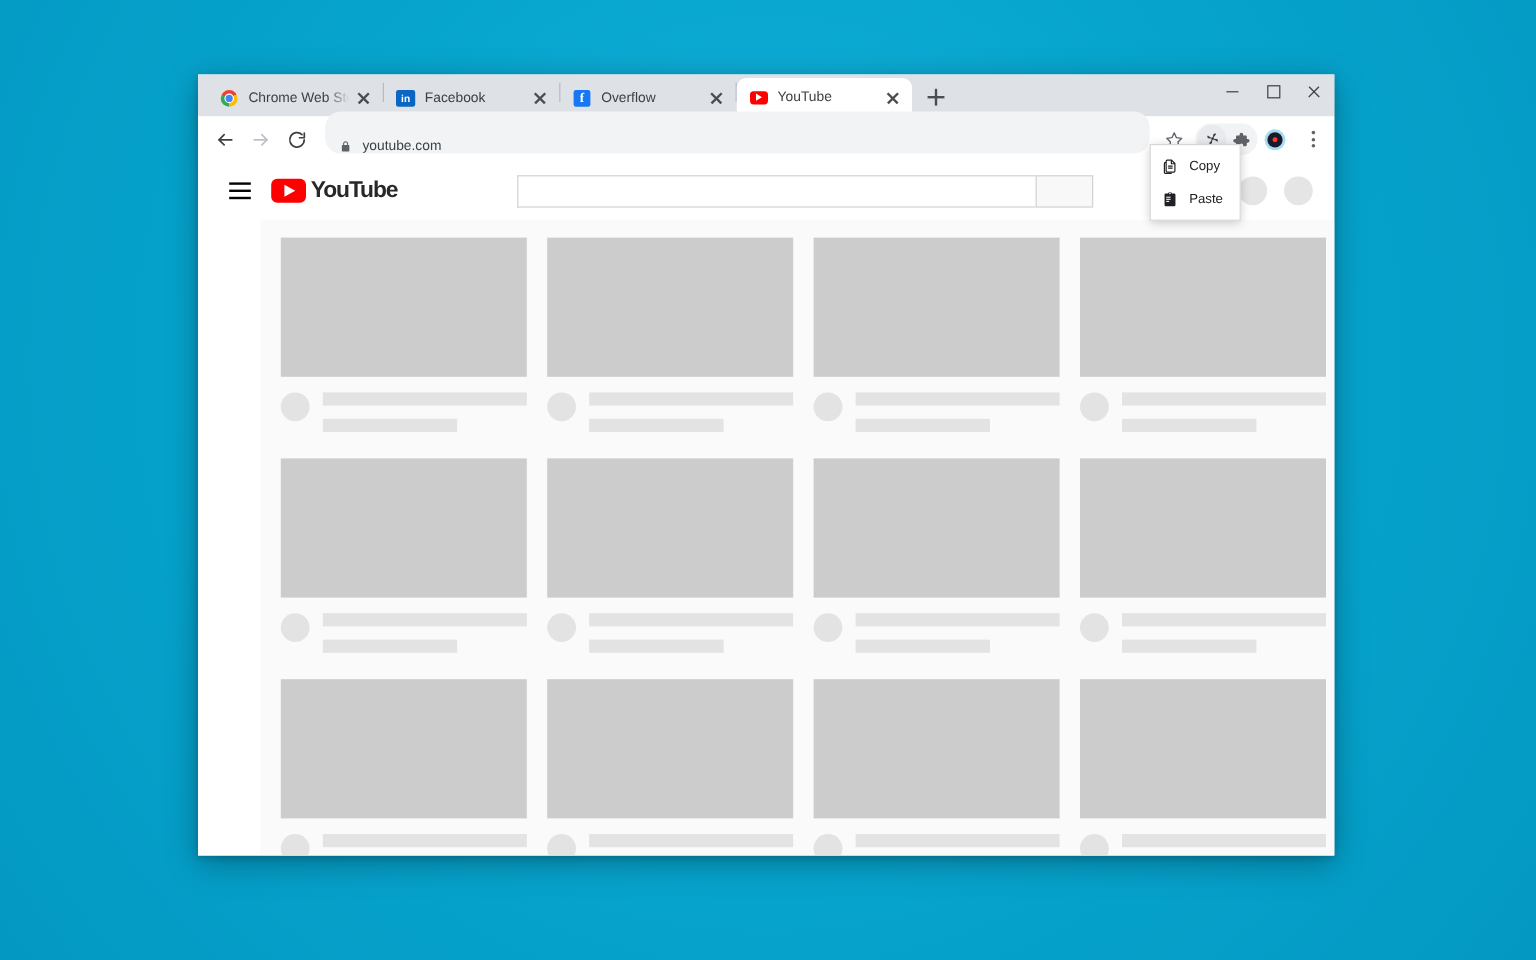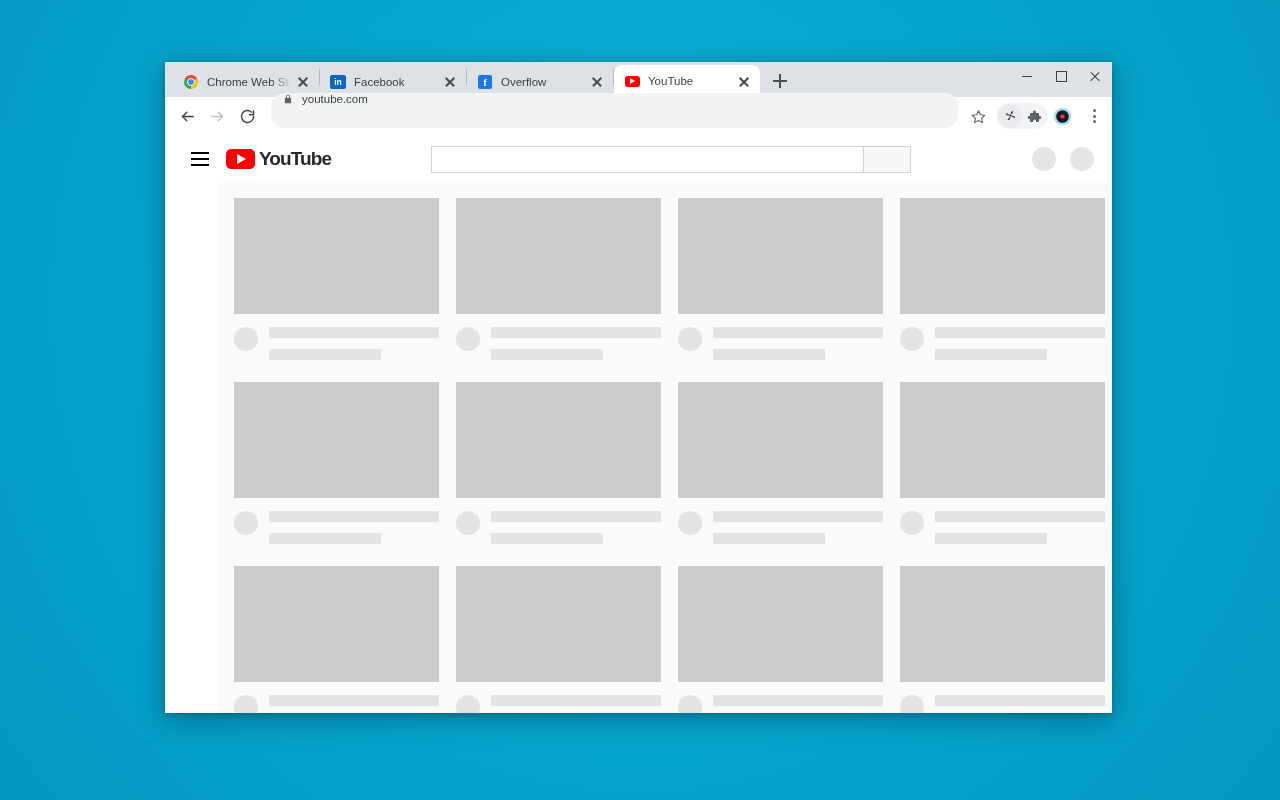--- a/index.html
+++ b/index.html
@@ -163,21 +163,21 @@
     width: 28px; height: 28px; border-radius: 50%;
     display: flex; align-items: center; justify-content: center;
     flex: 0 0 28px; margin-right: 2px;
   }
   .arrow-svg { display:block; }
   .omnibox {
     flex: 1 1 auto;
     height: 35px;
     background: #f1f3f4;
     border-radius: 13px;
-    display: flex; align-items: flex-start;
+    display: flex; align-items: flex-end;
     padding: 0 12px;
     margin: 0 6px 12px 8px;
   }
   .omnibox .lock { margin-right: 9px; display:flex; }
   .omnibox .url { font-size: 11.5px; color: #3c4043; }
   .tb-right { display: flex; align-items: center; flex: 0 0 auto; }
   .ext-pill {
     display: flex; align-items: center;
     background: #f1f3f4; border-radius: 13px;
     height: 26px; padding: 0 2px; margin-left: 2px;
@@ -536,14 +536,39 @@
                   <div class="sk-line1"></div>
                 </div>
               </div>
           </div>
         </div>
 
       </div>
     </div>
   </div>
 
+  <div id="ext-context-menu">
+    <div class="cm-item">
+      <span class="cm-ico">
+        <svg width="14" height="14" viewBox="0 0 24 24" fill="none" stroke="#202124" stroke-width="1.7" stroke-linejoin="round">
+          <path d="M8 2.5h6.2L19 7.3V18a1.5 1.5 0 0 1-1.5 1.5H8A1.5 1.5 0 0 1 6.5 18V4A1.5 1.5 0 0 1 8 2.5z"></path>
+          <path d="M14 2.6v5h5"></path>
+          <line x1="9.3" y1="11" x2="15.8" y2="11"></line>
+          <line x1="9.3" y1="14" x2="15.8" y2="14"></line>
+          <path d="M6.5 6H5.2A1.2 1.2 0 0 0 4 7.2v13.1c0 .7.5 1.2 1.2 1.2h9.3"></path>
+        </svg>
+      </span>
+      <span class="cm-label">Copy</span>
+    </div>
+    <div class="cm-item">
+      <span class="cm-ico">
+        <svg width="14" height="14" viewBox="0 0 24 24" fill="#202124">
+          <path d="M18 3.8h-3.1a3 3 0 0 0-5.8 0H6A1.8 1.8 0 0 0 4.2 5.6v14.6A1.8 1.8 0 0 0 6 22h12a1.8 1.8 0 0 0 1.8-1.8V5.6A1.8 1.8 0 0 0 18 3.8zM12 2.4a1.2 1.2 0 1 1 0 2.4 1.2 1.2 0 0 1 0-2.4z"></path>
+          <rect x="6.6" y="8.4" width="6.2" height="1.5" fill="#fff"></rect>
+          <rect x="6.6" y="11.4" width="6.2" height="1.5" fill="#fff"></rect>
+          <rect x="6.6" y="14.4" width="4.2" height="1.5" fill="#fff"></rect>
+        </svg>
+      </span>
+      <span class="cm-label">Paste</span>
+    </div>
+  </div>
 
 </div>
 
 </body></html>

